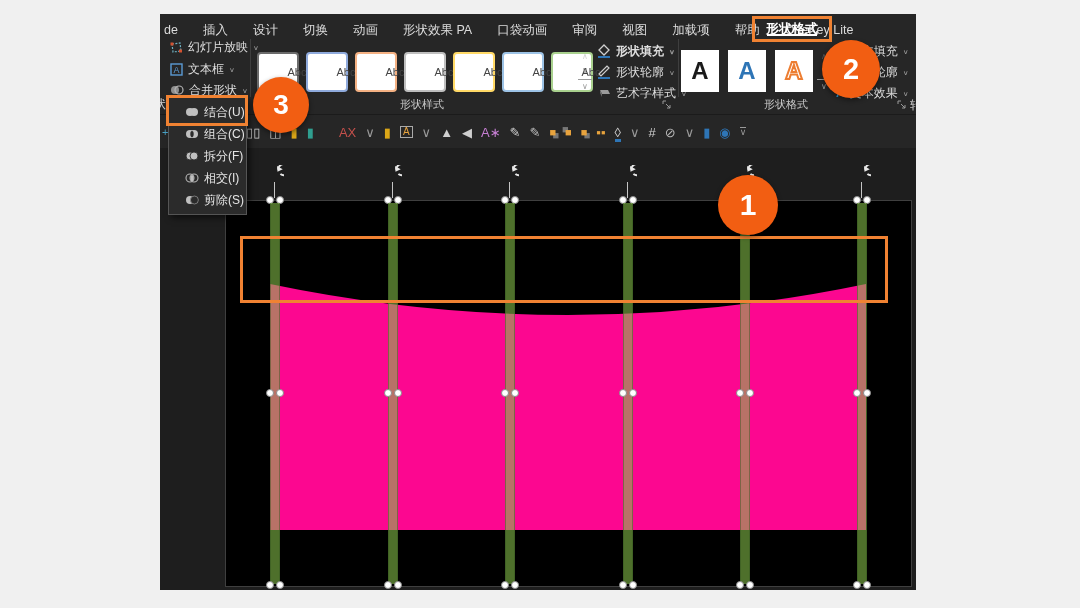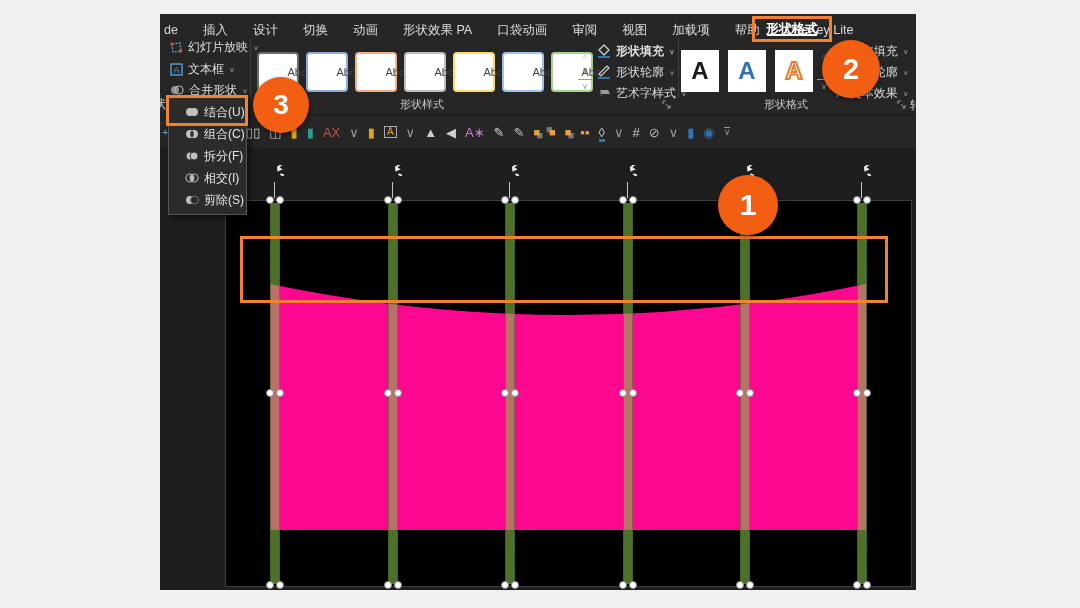--- a/index.html
+++ b/index.html
@@ -251,21 +251,21 @@
   <span class="clip-txt" style="left:-6px; top:82px;">状</span>
 
   <div style="position:absolute; left:0; top:100px; width:756px; height:1px; background:#1b1b1b;"></div>
 
   <div class="toolbar">
 
   <span class="tico" style="color: rgb(207, 207, 207);">▯▯</span>
       <span class="tico" style="color: rgb(207, 207, 207);">◫</span>
       <span class="tico" style="color: rgb(219, 166, 23);">▮</span>
       <span class="tico" style="color: rgb(47, 158, 143);">▮</span>
-      <span class="tico" style="color: rgb(197, 80, 75);">AX</span>
+      <span class="tico" style="color: rgb(197, 80, 75); margin-left: 16px;">AX</span>
       <span class="tico" style="color: rgb(154, 154, 154);">∨</span>
       <span class="tico" style="color: rgb(219, 166, 23);">▮</span>
       <span class="tico boxed" style="color: rgb(232, 163, 61);">A</span>
       <span class="tico" style="color: rgb(154, 154, 154);">∨</span>
       <span class="tico" style="color: rgb(207, 207, 207);">▲</span>
       <span class="tico" style="color: rgb(207, 207, 207);">◀</span>
       <span class="tico" style="color: rgb(199, 127, 212);">A∗</span>
       <span class="tico" style="color: rgb(207, 207, 207);">✎</span>
       <span class="tico" style="color: rgb(191, 191, 191);">✎</span>
       <span class="tico shadow-br" style="color: rgb(232, 163, 61);">■</span>

